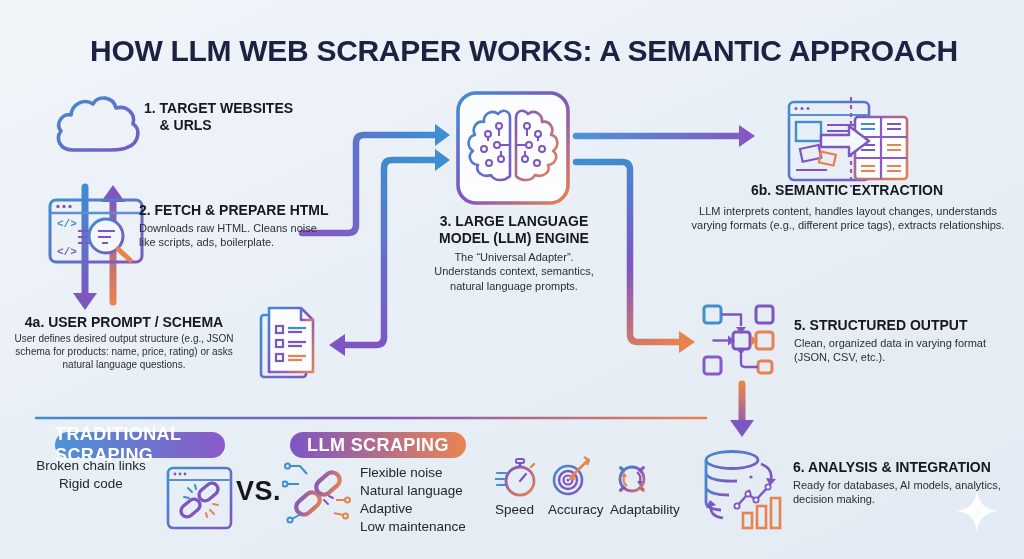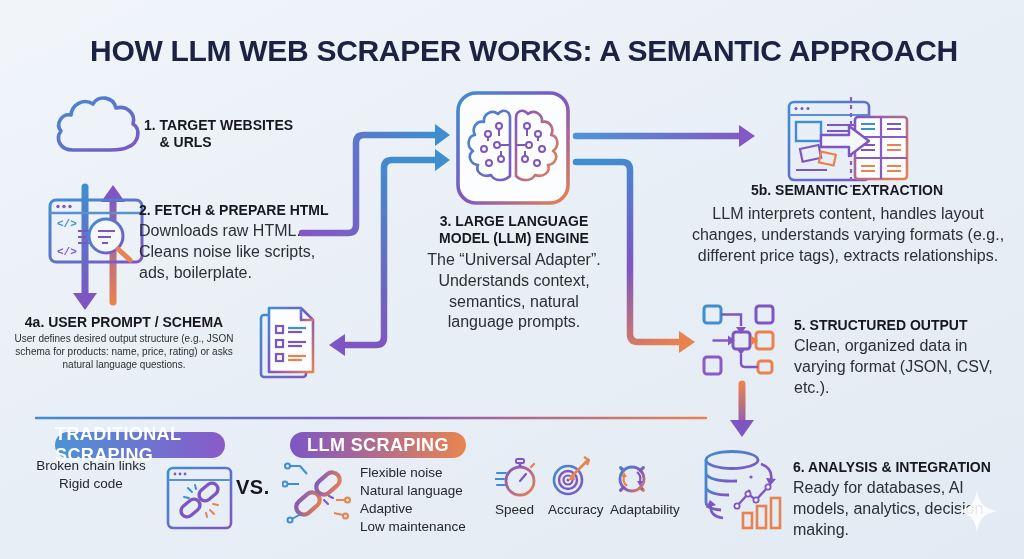--- a/index.html
+++ b/index.html
@@ -7,33 +7,33 @@
     position:relative;width:1024px;height:559px;overflow:hidden;
     background:linear-gradient(155deg,#f1f5fa 0%,#e9eff6 45%,#e2eaf3 100%);
     font-family:"Liberation Sans",sans-serif;color:#2b2f36;
   }
   .abs{position:absolute;}
   #page-title{
     position:absolute;top:22px;left:0;width:1024px;text-align:center;margin:12px;
     font-size:30px;font-weight:700;letter-spacing:-0.3px;color:#1c2342;
   }
   .h{font-weight:700;color:#16181d;font-size:14px;line-height:1.22;}
-  .b{font-size:16px;line-height:1.3;color:#2b2f36;}
-  .pre{white-space:pre;margin-top:17px;}
+  .b{font-size:11px;line-height:1.3;color:#2b2f36;}
+  .pre{white-space:pre;}
   .preline{white-space:pre-line;}
   .tc{text-align:center;}
   .tr{text-align:center;}
   .badge{
     position:absolute;height:26px;border-radius:13px;color:#fff;font-weight:700;
     font-size:18px;letter-spacing:.4px;display:flex;align-items:center;justify-content:center;
   }
   .badge-trad{background:linear-gradient(90deg,#4b93d6,#8a5ac9);}
   .badge-llm{background:linear-gradient(90deg,#7d55c6,#e8854f);text-align:center;}
   .pts span{display:block;font-size:13.5px;line-height:18px;color:#23272e;}
-  .vs{font-size:20px;font-weight:700;color:#15171c;letter-spacing:.5px;}
+  .vs{font-size:27px;font-weight:700;color:#15171c;letter-spacing:.5px;}
   .benefit{position:absolute;display:flex;flex-direction:column;align-items:flex-start;}
   .benefit .lbl{font-size:13.5px;color:#23272e;margin-top:3px;}
   svg{display:block;}
 </style>
 </head>
 <body>
 
 <div id="stage">
 
   <svg width="0" height="0" style="position:absolute" aria-hidden="true">
@@ -232,21 +232,21 @@
       <line x1="100" y1="50" x2="114" y2="50" stroke="#E8824F"></line>
         <line x1="100" y1="55" x2="114" y2="55" stroke="#E8824F"></line>
       <line x1="74" y1="71" x2="88" y2="71" stroke="#E8824F"></line>
         <line x1="74" y1="76" x2="88" y2="76" stroke="#E8824F"></line>
       <line x1="100" y1="71" x2="114" y2="71" stroke="#E8824F"></line>
         <line x1="100" y1="76" x2="114" y2="76" stroke="#E8824F"></line>
     </g>
     <line x1="64" y1="2" x2="64" y2="92" stroke="#8A5AC9" stroke-width="2.2" stroke-dasharray="4 4"></line>
     <path d="M34,40 L62,40 L62,31 L82,46 L62,61 L62,52 L34,52 Z" fill="#f4f8fc" stroke="#7E56C2" stroke-width="2.4" stroke-linejoin="round"></path>
   </svg>
-  <div class="abs h tc" style="left:697px;top:182px;width:300px">5b. SEMANTIC EXTRACTION</div>
+  <div class="abs h tc" style="left:697px;top:182px;width:300px">6b. SEMANTIC EXTRACTION</div>
   <div class="abs b tc" style="left:690px;top:204px;width:316px">LLM interprets content, handles layout changes, understands varying formats (e.g., different price tags), extracts relationships.</div>
 
   <svg class="abs" style="left:701px;top:303px" width="82" height="80" viewBox="0 0 82 80">
     <g fill="none" stroke-width="3">
       <rect x="3" y="3" width="17" height="17" rx="3" stroke="#3E8ED0"></rect>
       <rect x="55" y="3" width="17" height="17" rx="3" stroke="#7E56C2"></rect>
       <rect x="32" y="29" width="17" height="17" rx="3" stroke="#7E56C2"></rect>
       <rect x="55" y="29" width="17" height="17" rx="3" stroke="#E8824F"></rect>
       <rect x="3" y="54" width="17" height="17" rx="3" stroke="#8A5AC9"></rect>
       <rect x="57" y="58" width="14" height="12" rx="3" stroke="#E8824F"></rect>

